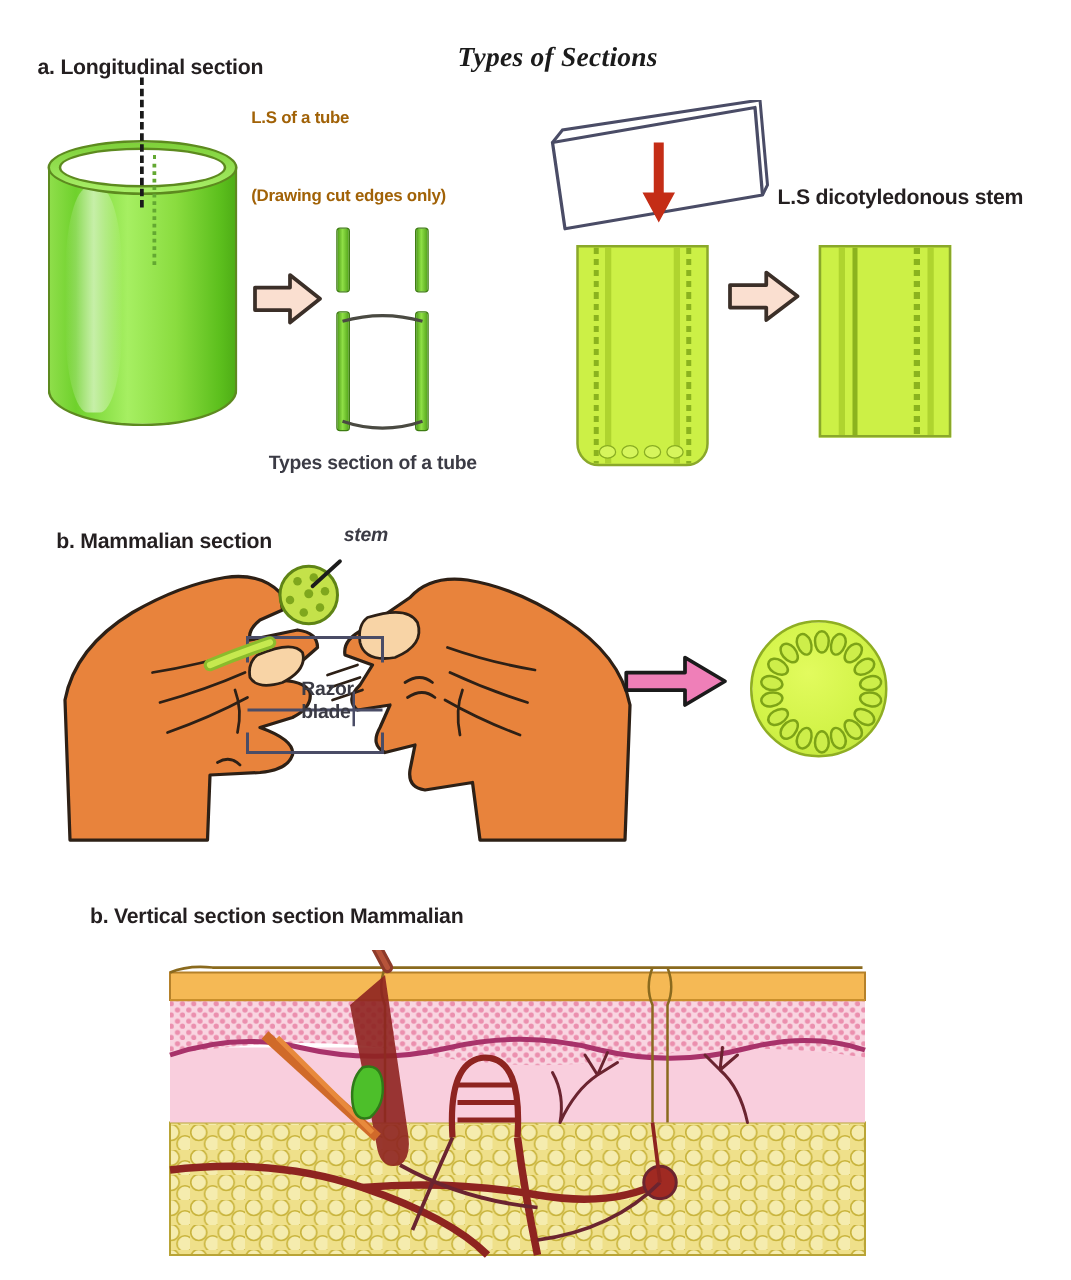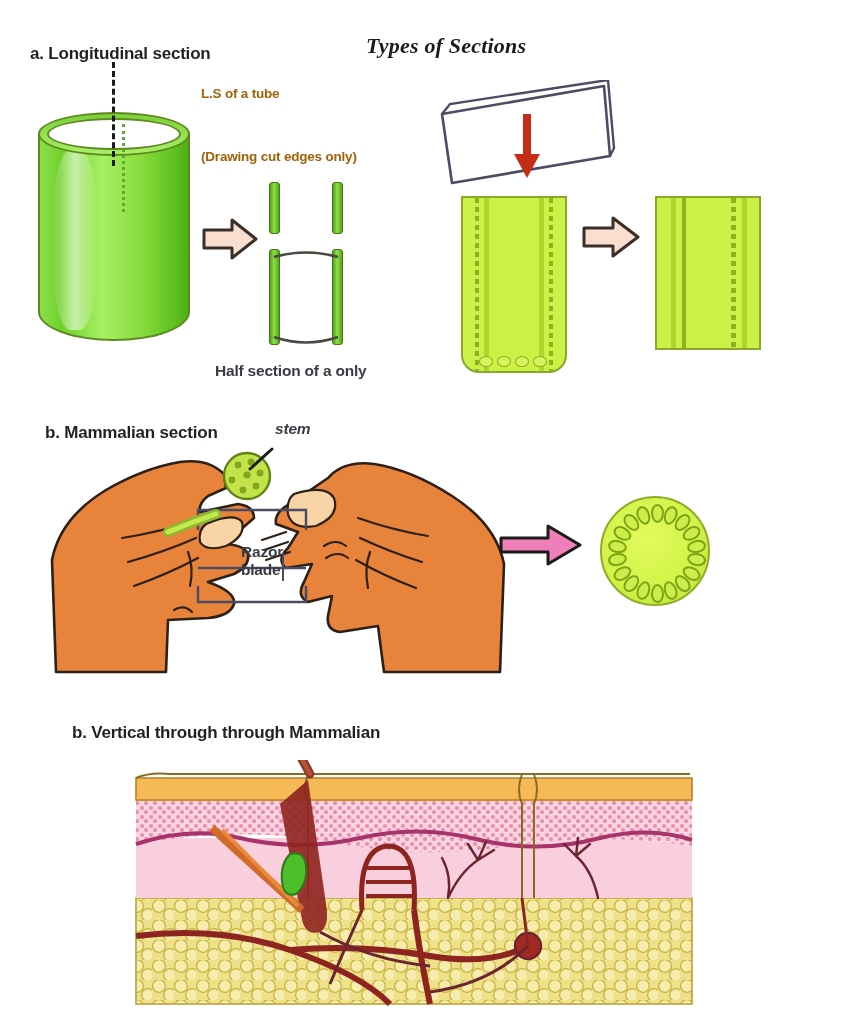--- a/index.html
+++ b/index.html
@@ -216,21 +216,21 @@
   <div class="edge-bar" style="left:332px; top:182px; width:11px; height:52px;"></div>
 
   <div class="halftube-wrap" style="left:269px; top:249px; width:74px; height:96px;">
     <div class="side" style="left:0;"></div>
     <div class="side" style="right:0;"></div>
     <svg width="74" height="96" viewBox="0 0 74 96" style="position:absolute;left:0;top:0;">
       <path d="M5 8 Q37 -1 69 8" fill="none" stroke="#4a4a42" stroke-width="2.4"></path>
       <path d="M5 88 Q37 99 69 88" fill="none" stroke="#4a4a42" stroke-width="2.4"></path>
     </svg>
   </div>
-  <div class="lbl cap-lbl" style="left:215px; top:362px;">Half section of a only</div>
+  <div class="lbl cap-lbl" style="left:215px; top:362px;">Types section of a tube</div>
 
   <div class="abs" style="left:436px; top:80px; width:180px; height:115px;">
     <svg width="180" height="115" viewBox="0 0 180 115">
       <polygon points="6,34 168,6 174,76 16,103" fill="#ffffff" stroke="#4a4c66" stroke-width="2.6" stroke-linejoin="round"></polygon>
       <polyline points="6,34 14,24 172,0" fill="none" stroke="#4a4c66" stroke-width="2.4"></polyline>
       <polyline points="172,0 178,68 174,76" fill="none" stroke="#4a4c66" stroke-width="2.4"></polyline>
     </svg>
   </div>
   <div class="abs arrow-red" style="left:512px; top:112px;">
     <svg width="30" height="68" viewBox="0 0 30 68">
@@ -250,20 +250,21 @@
         <i style="left:60px;"></i>
     </div>
   </div>
 
   <div class="abs arrow-peach" style="left:580px; top:212px;">
     <svg width="62" height="50" viewBox="0 0 62 50">
       <path d="M4 16 L33 16 L33 6 L58 25 L33 44 L33 34 L4 34 Z"></path>
     </svg>
   </div>
 
+  <div class="lbl head-lbl" style="left:622px; top:148px;">L.S dicotyledonous stem</div>
   <div class="stem-ls" style="left:655px; top:196px; width:106px; height:154px;">
     <div class="stripe" style="left:14px; width:5px;"></div>
     <div class="stripe dark" style="left:25px; width:4px;"></div>
     <div class="stripe dotted" style="left:74px; width:5px;"></div>
     <div class="stripe" style="left:85px; width:5px;"></div>
   </div>
 
   <div class="lbl head-lbl" style="left:45px; top:423px;">b. Mammalian section</div>
   <div class="lbl cap-lbl" style="left:275px; top:420px;font-style:italic;">stem</div>
 
@@ -347,21 +348,21 @@
       <div class="ts-bundle" style="left: 34.8192px; top: 83.0877px; transform: rotate(200deg);"></div>
       <div class="ts-bundle" style="left: 22.7885px; top: 76.1418px; transform: rotate(220deg);"></div>
       <div class="ts-bundle" style="left: 13.859px; top: 65.5px; transform: rotate(240deg);"></div>
       <div class="ts-bundle" style="left: 9.10769px; top: 52.4459px; transform: rotate(260deg);"></div>
       <div class="ts-bundle" style="left: 9.10769px; top: 38.5541px; transform: rotate(280deg);"></div>
       <div class="ts-bundle" style="left: 13.859px; top: 25.5px; transform: rotate(300deg);"></div>
       <div class="ts-bundle" style="left: 22.7885px; top: 14.8582px; transform: rotate(320deg);"></div>
       <div class="ts-bundle" style="left: 34.8192px; top: 7.9123px; transform: rotate(340deg);"></div>
     </div>
 
-  <div class="lbl head-lbl" style="left:72px; top:723px;">b. Vertical through through Mammalian</div>
+  <div class="lbl head-lbl" style="left:72px; top:723px;">b. Vertical section section Mammalian</div>
 
   <div class="skin-wrap" style="left:130px; top:760px; width:570px; height:250px;">
     <svg width="570" height="250" viewBox="0 0 570 250">
       <defs>
         <pattern id="fatcells" width="22" height="20" patternUnits="userSpaceOnUse">
           <rect width="22" height="20" fill="#efe08a"></rect>
           <circle cx="7" cy="6" r="6.4" fill="#f5ecae" stroke="#c9b43c" stroke-width="1.3"></circle>
           <circle cx="18" cy="15" r="6.4" fill="#f5ecae" stroke="#c9b43c" stroke-width="1.3"></circle>
         </pattern>
         <pattern id="stipple" width="9" height="9" patternUnits="userSpaceOnUse">

